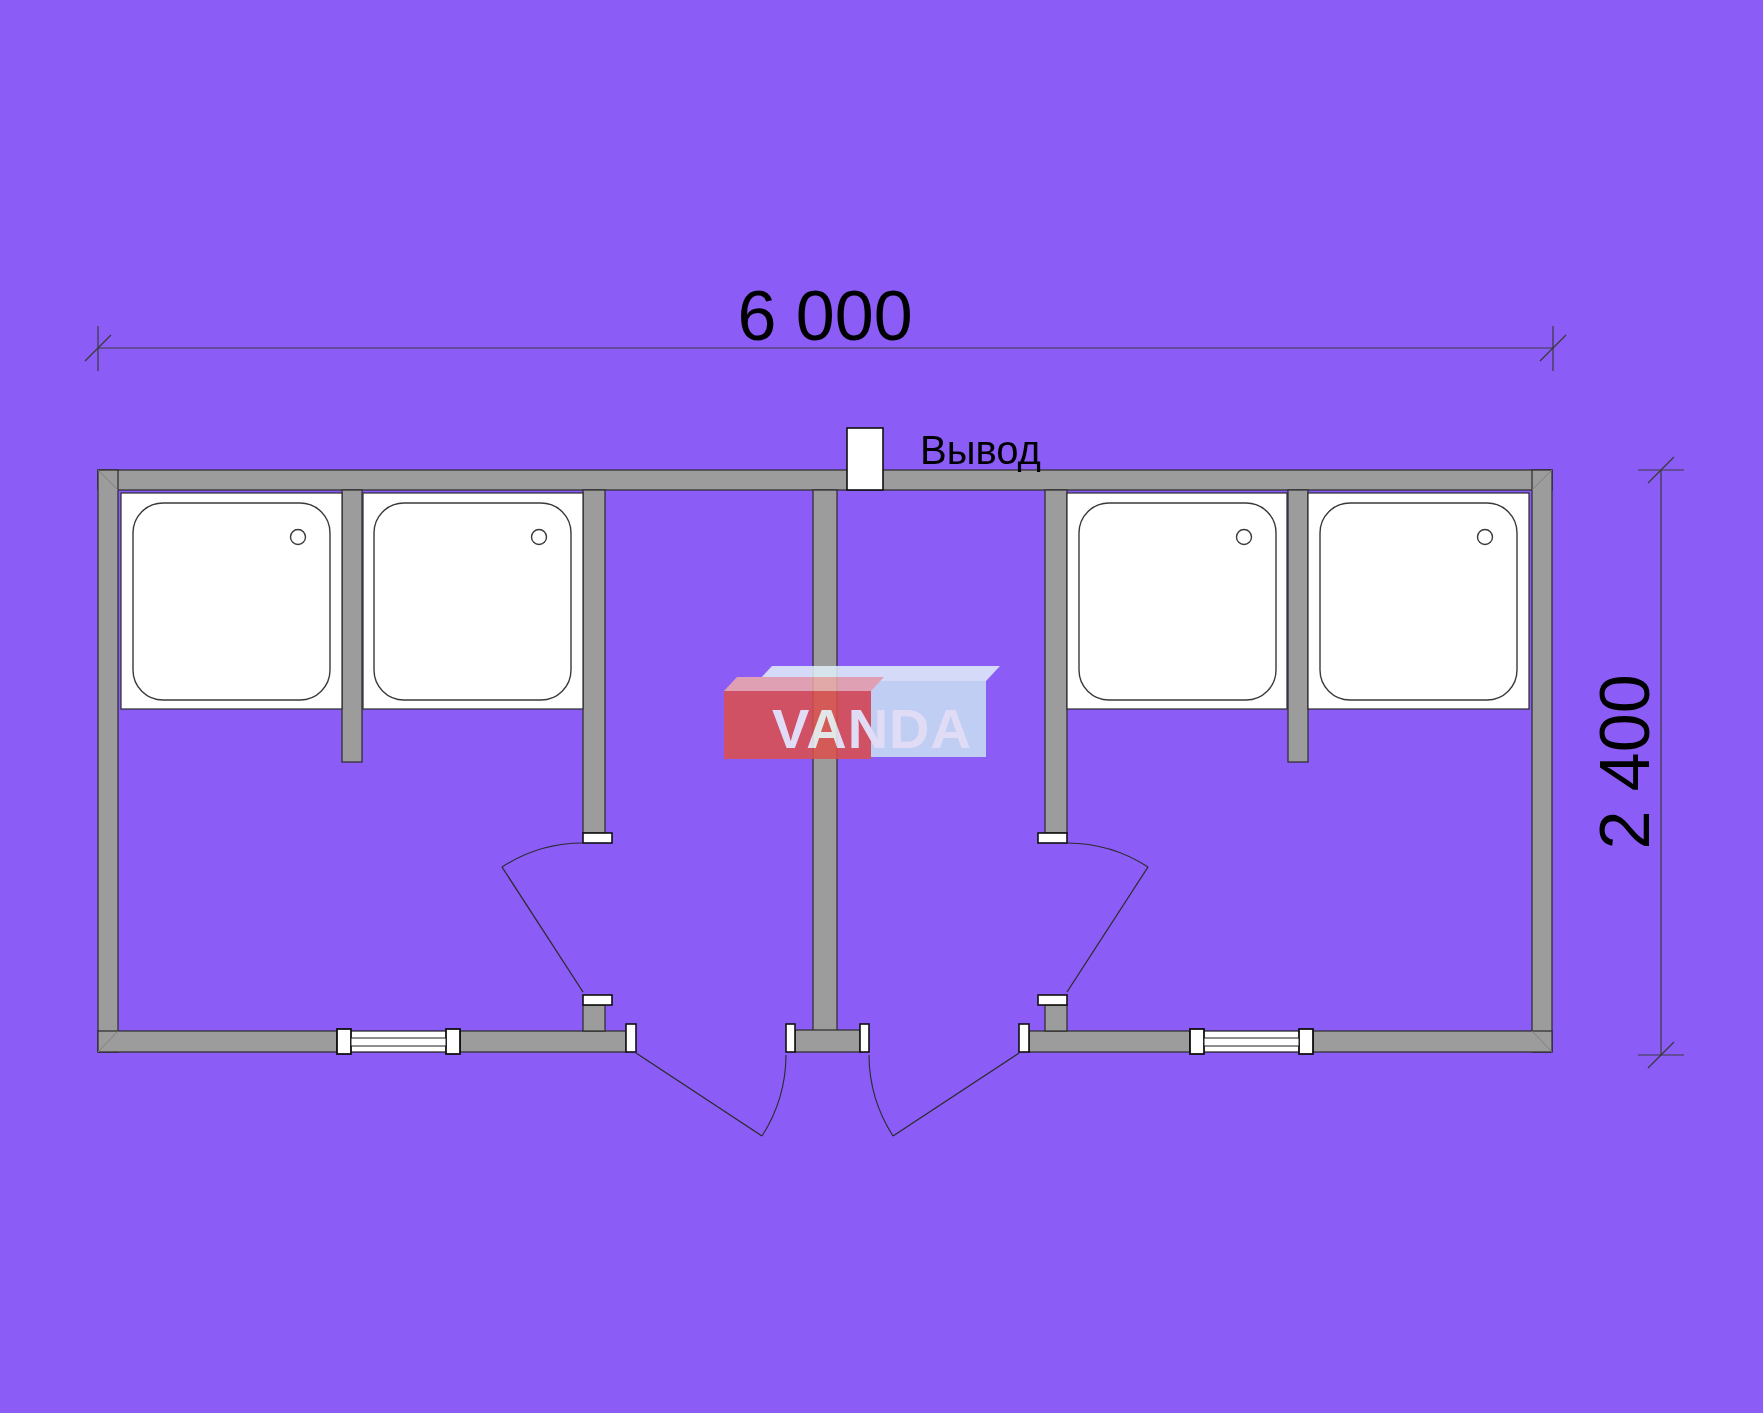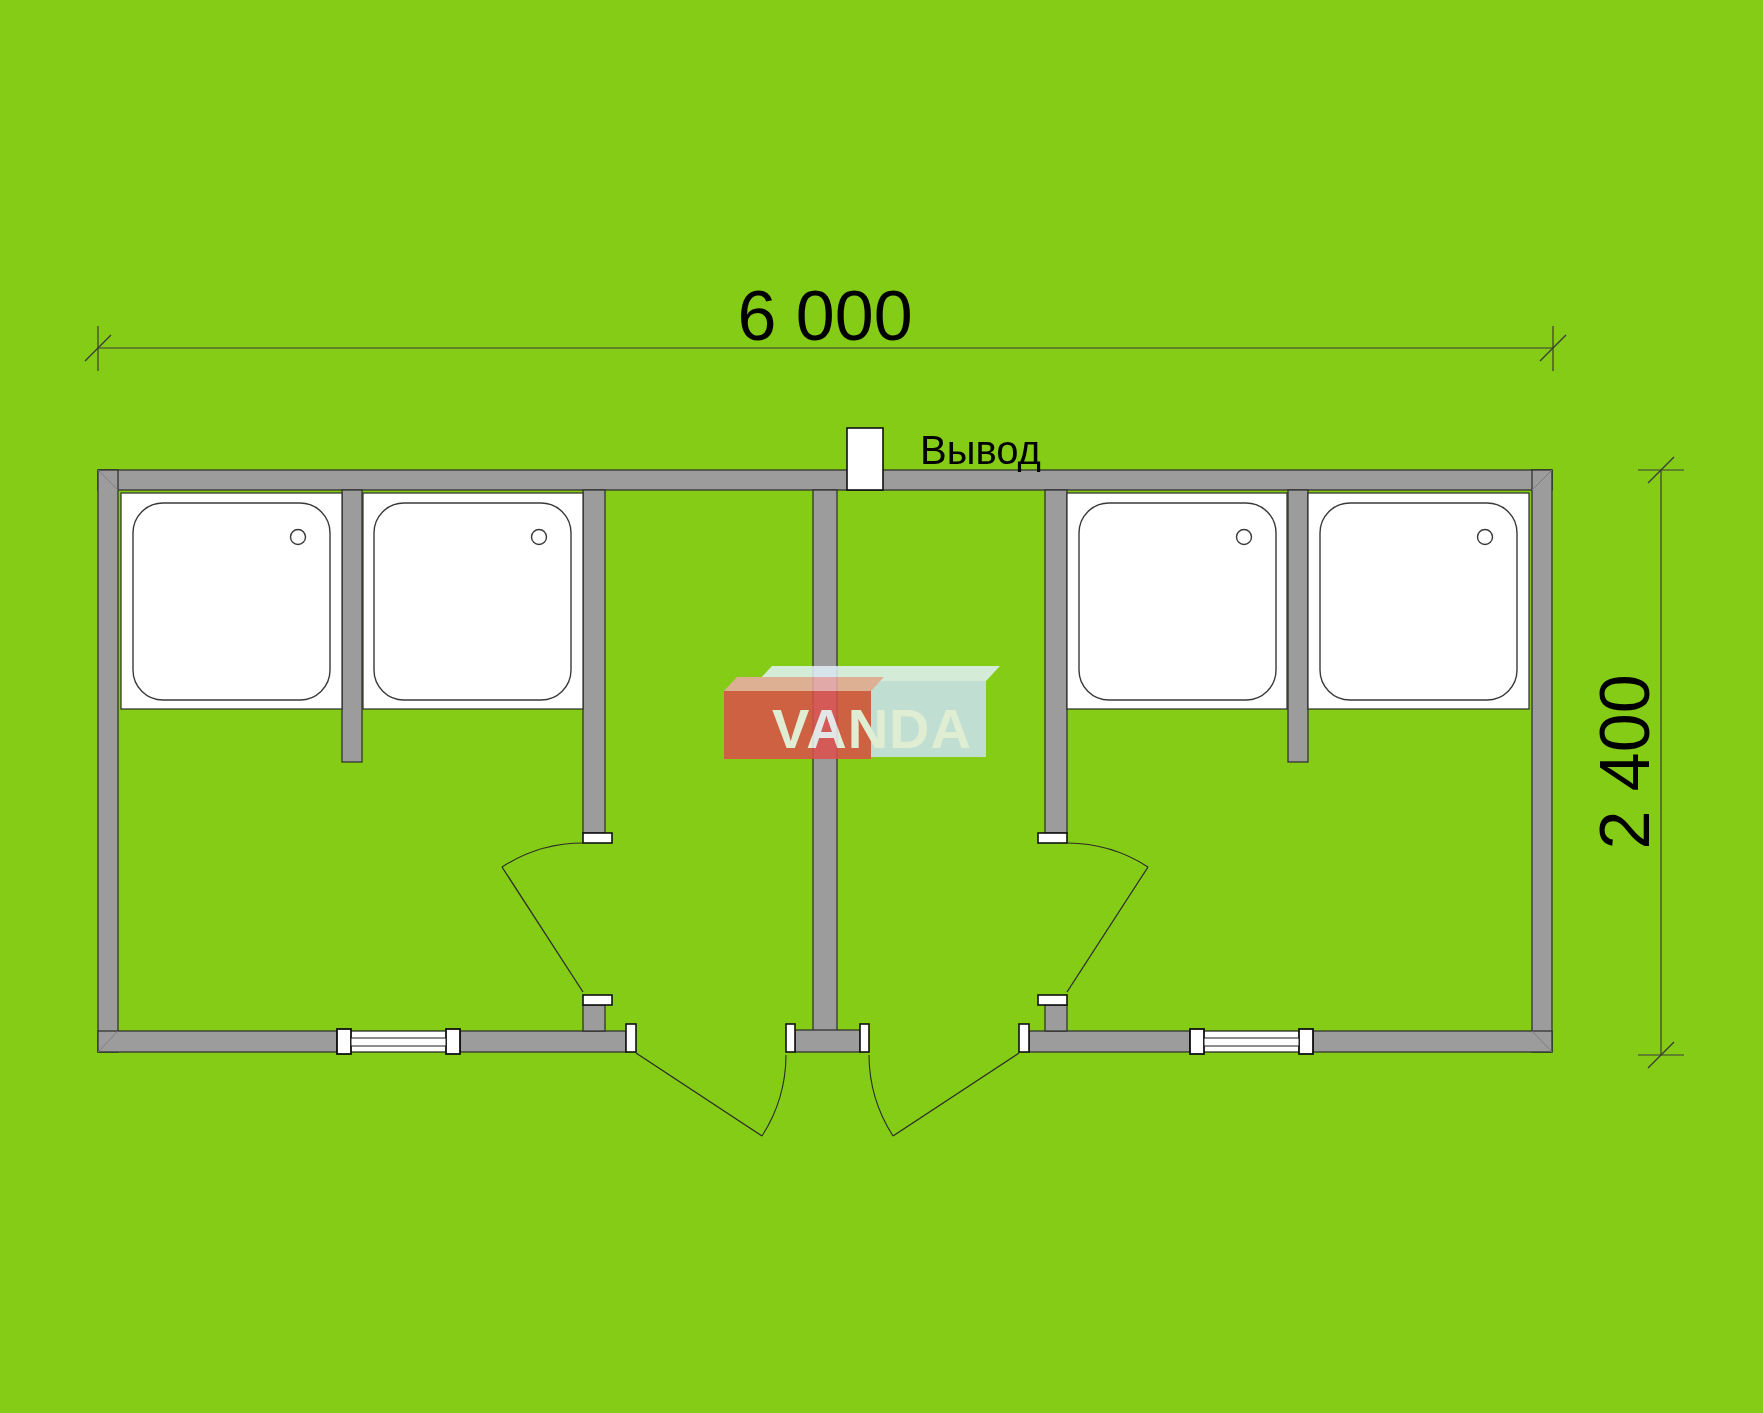--- a/index.html
+++ b/index.html
@@ -1,16 +1,16 @@
 <!DOCTYPE html>
 <html><head>
 <meta charset="utf-8">
 <style>
   html,body{margin:0;padding:0;background:#ffffff;}
-  .canvas{position:relative;width:1763px;height:1413px;background:#84cc16;overflow:hidden;
+  .canvas{position:relative;width:1763px;height:1413px;background:#8b5cf6;overflow:hidden;
           font-family:"Liberation Sans", sans-serif;}
   svg{display:block;}
   .wall{fill:#9c9c9c;stroke:#2b2b2b;stroke-width:1.2;}
   .miter{stroke:#7f7f7f;stroke-width:1;}
   .stall{fill:#ffffff;stroke:#2b2b2b;stroke-width:1.2;}
   .tray{fill:#ffffff;stroke:#3a3a3a;stroke-width:1.4;}
   .drain{fill:#ffffff;stroke:#3a3a3a;stroke-width:1.4;}
   .jamb{fill:#ffffff;stroke:#111111;stroke-width:1.6;}
   .leaf{stroke:#2b2b2b;stroke-width:1.3;fill:none;}
   .swing{stroke:#2b2b2b;stroke-width:1.1;fill:none;}

